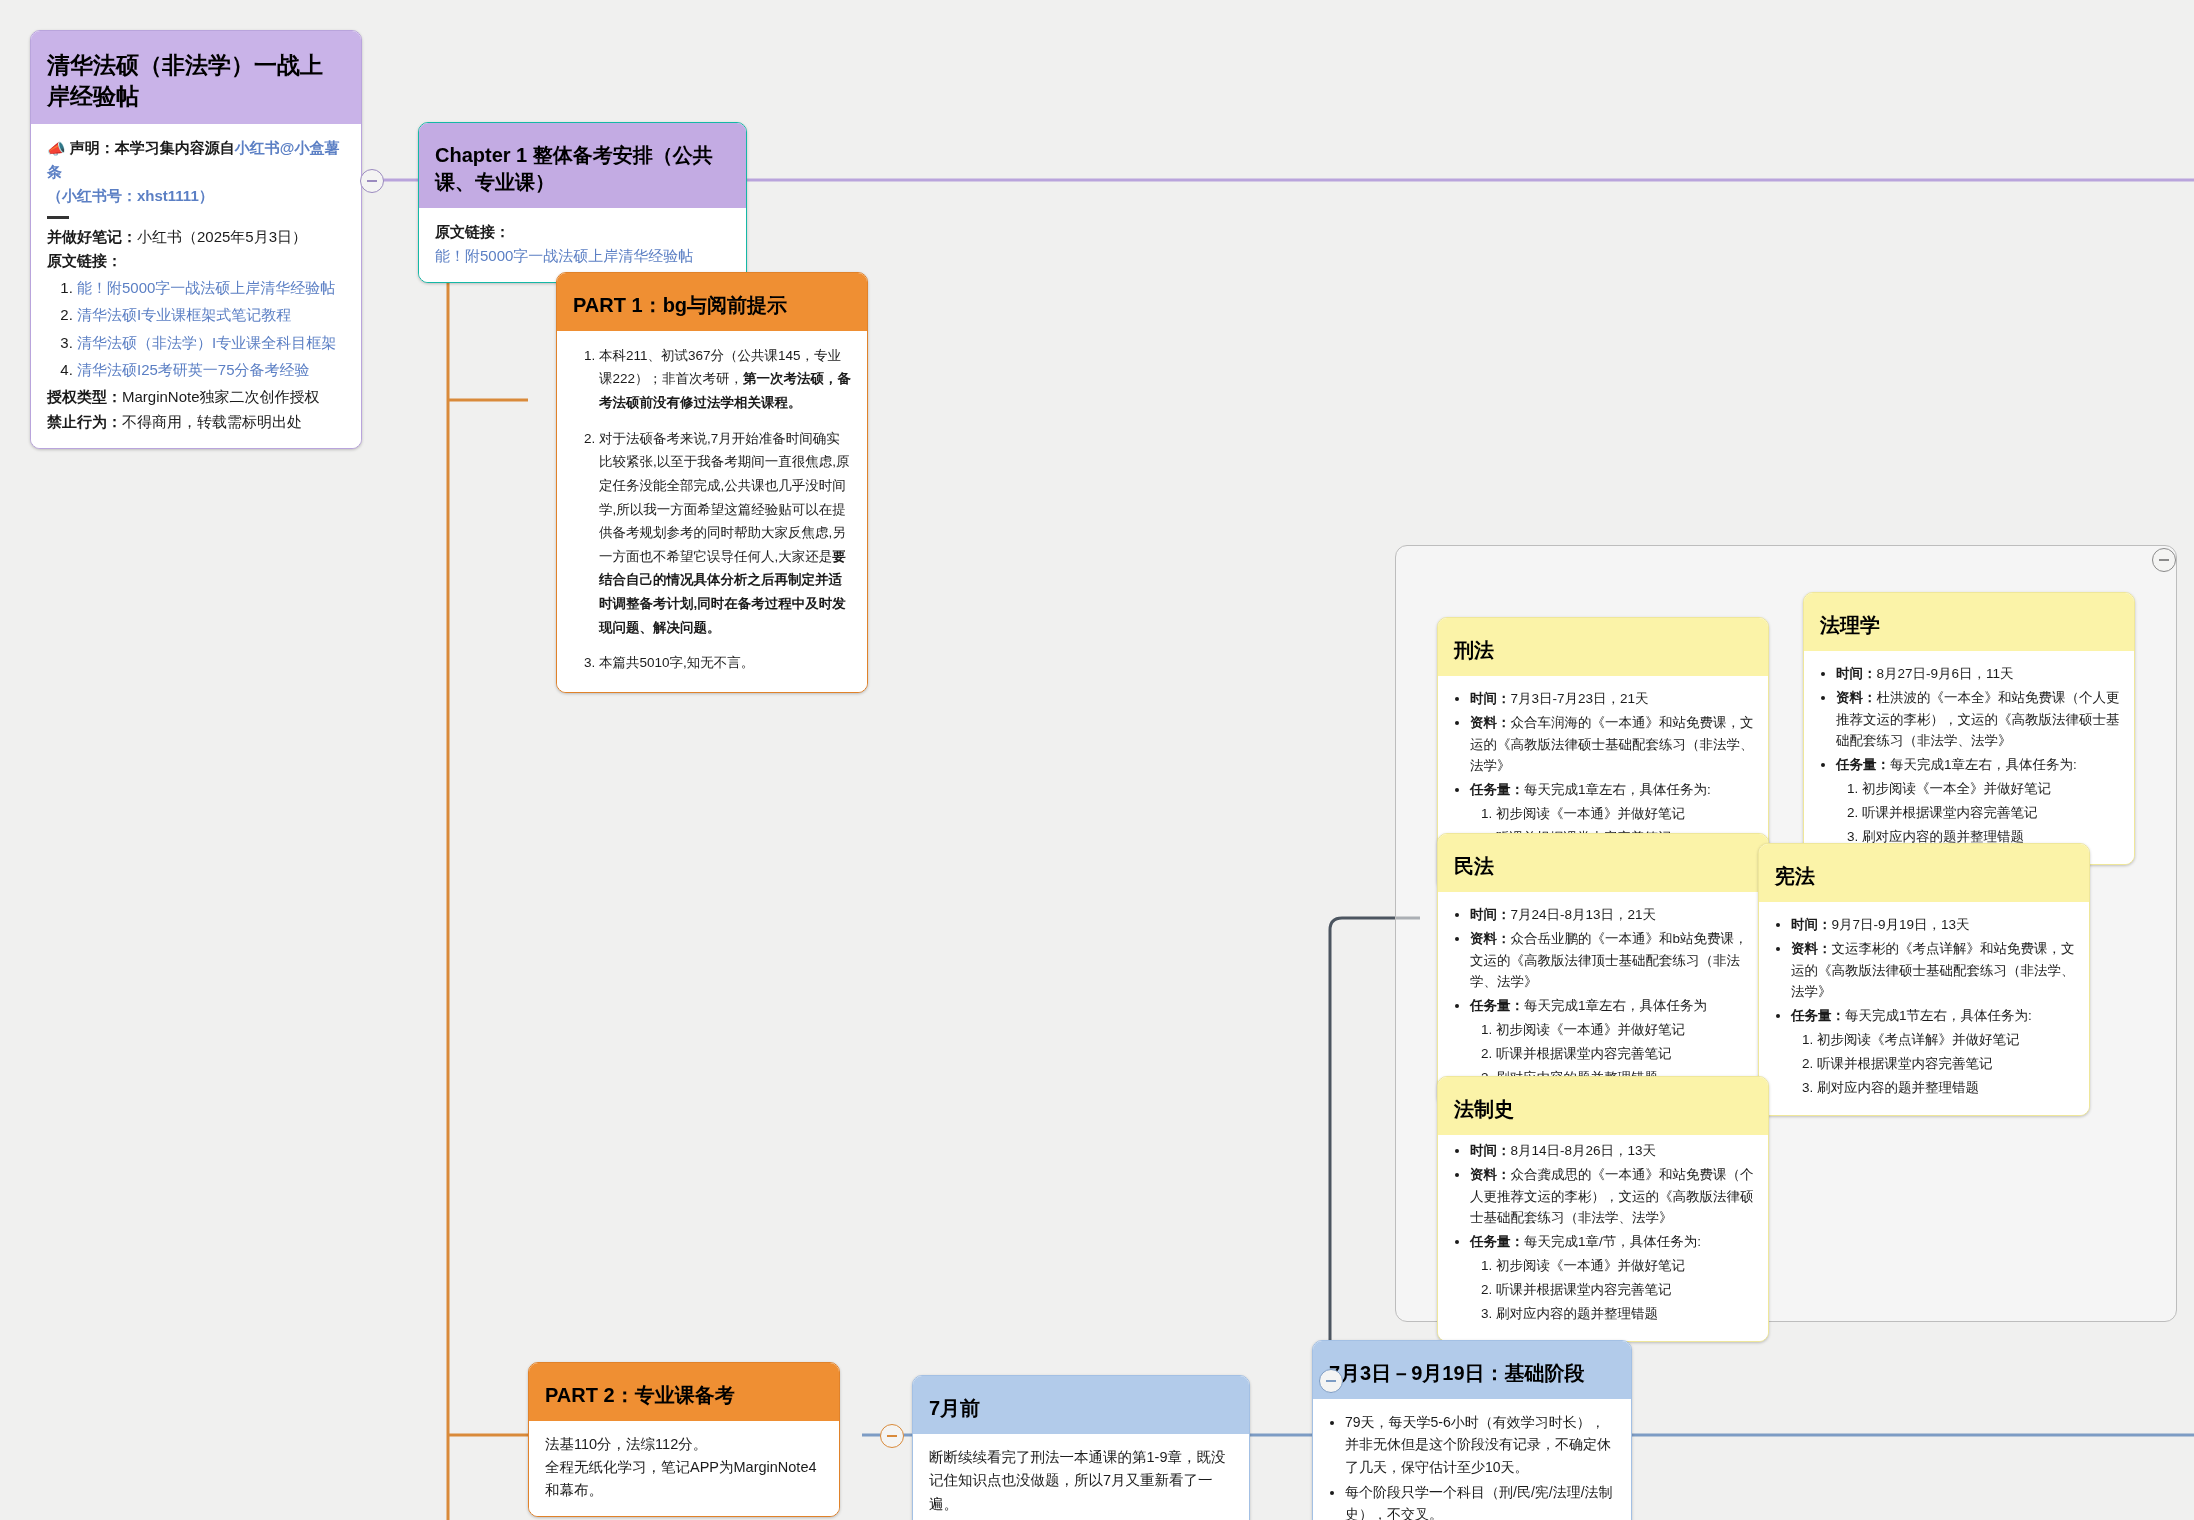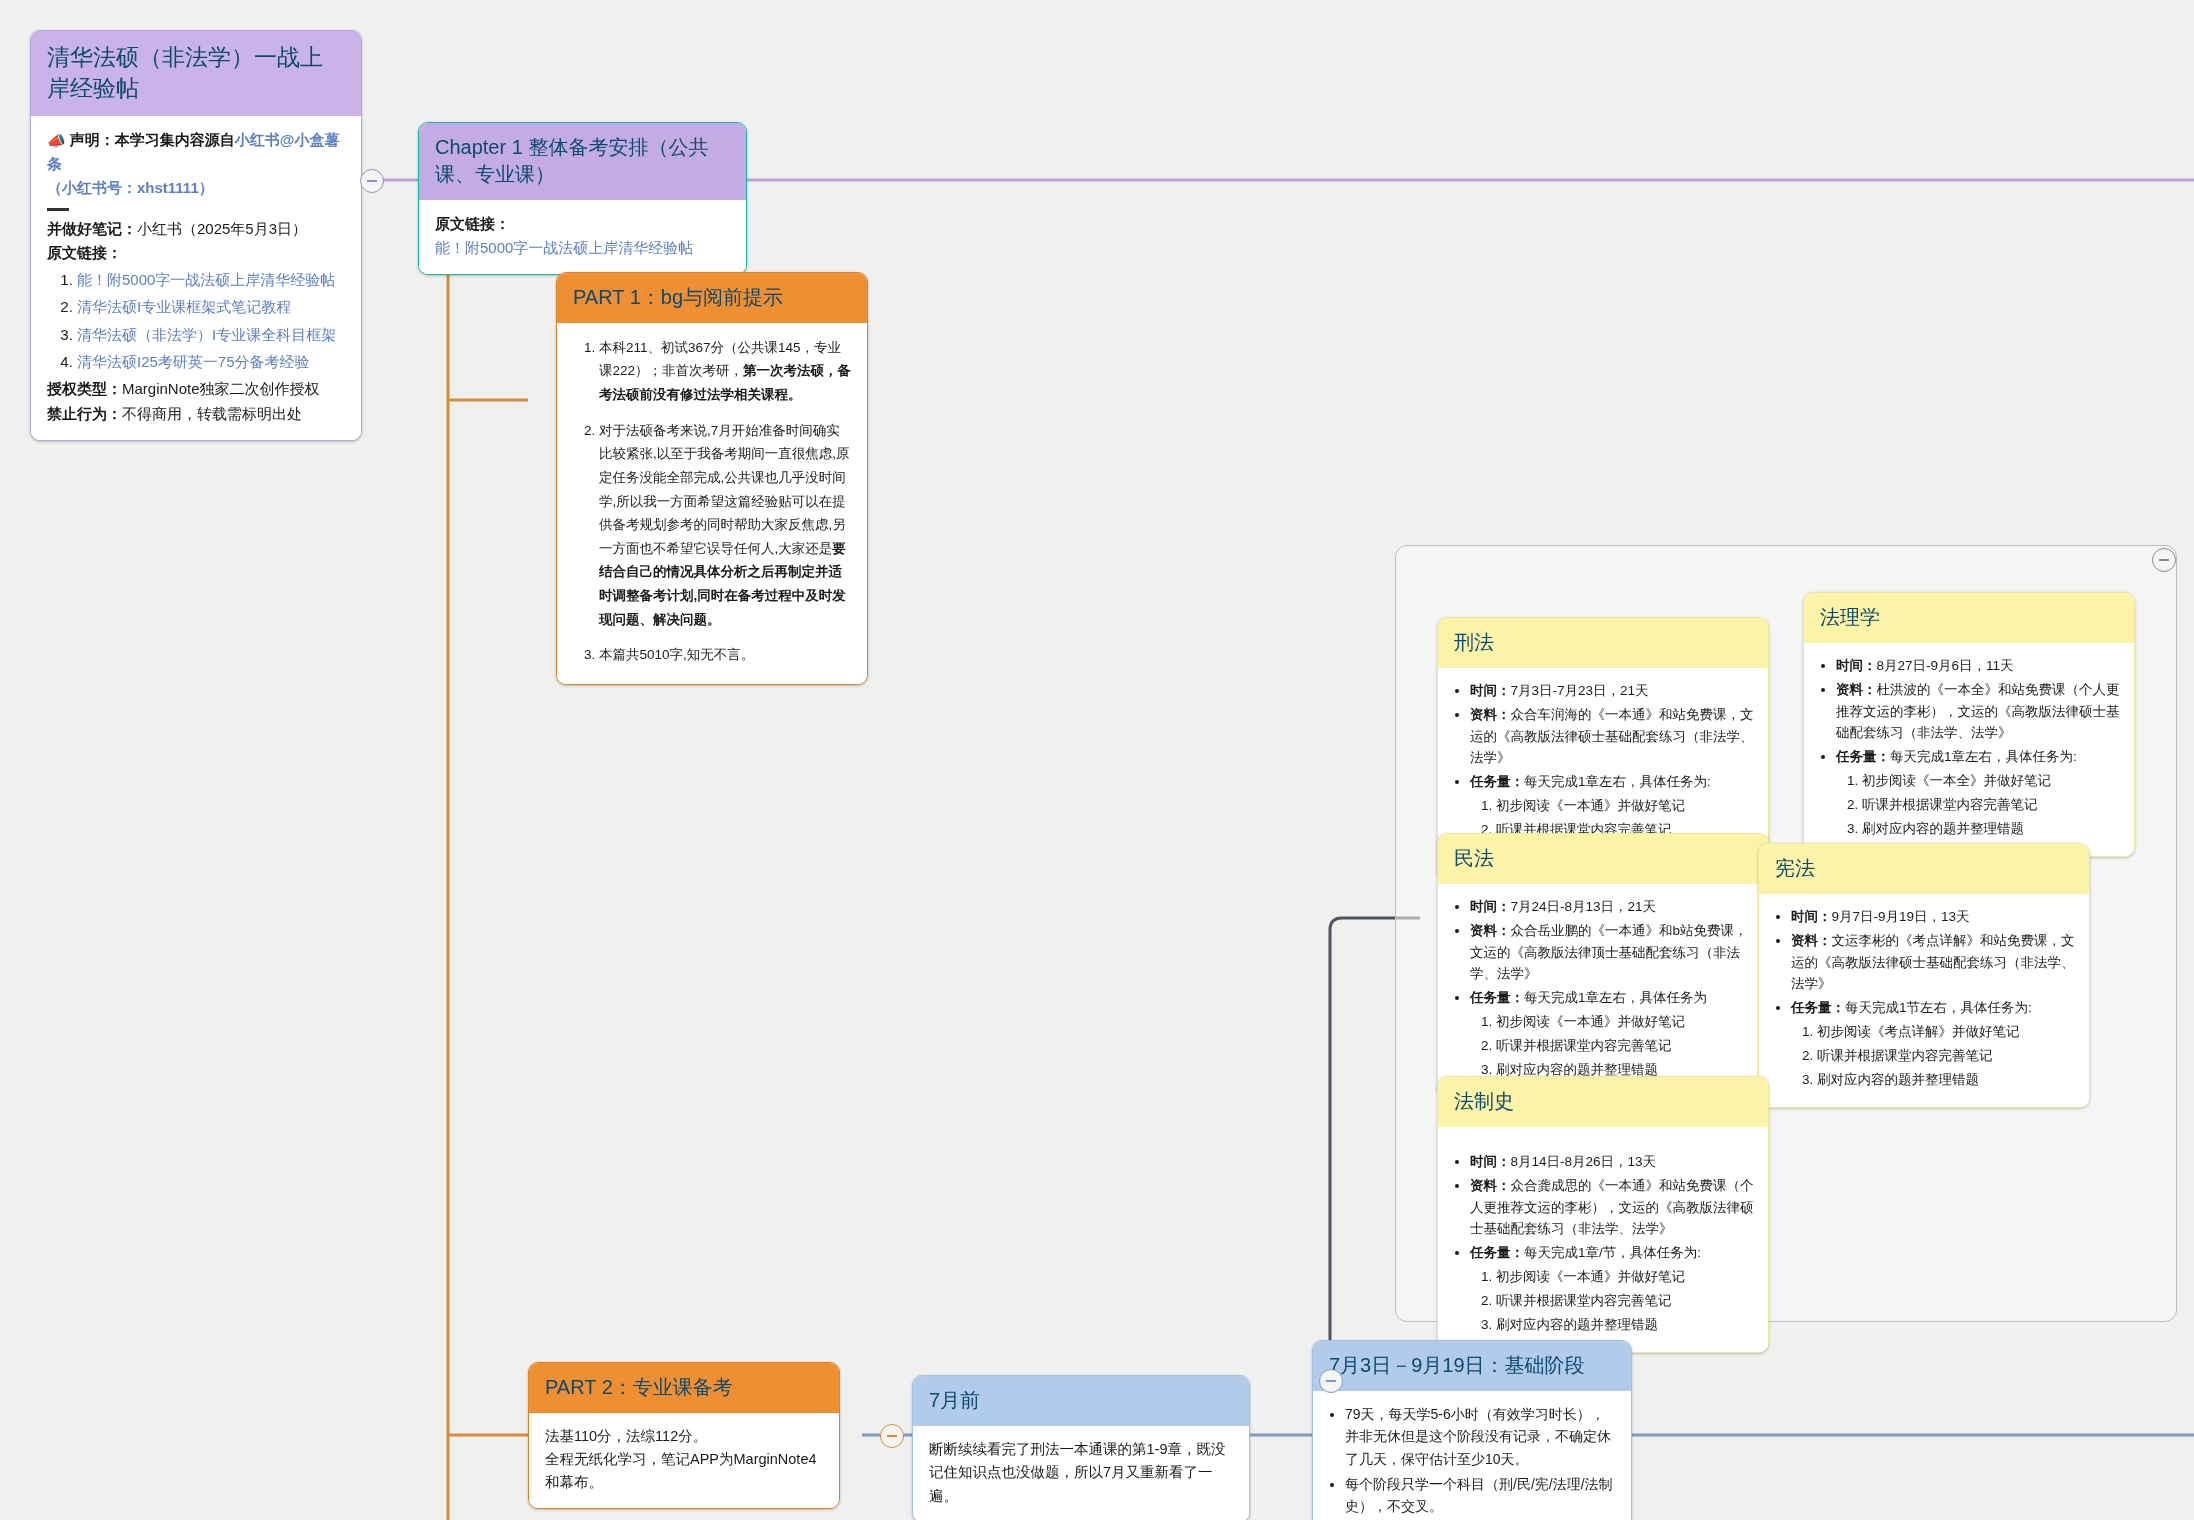--- a/index.html
+++ b/index.html
@@ -28,21 +28,21 @@
   .handle.gray::before{background:#8a8a8a;}
   .handle.blue{border-color:#7d9cc4;}
   .handle.blue::before{background:#7d9cc4;}
 
   
   .card{
     position:absolute;border-radius:10px;background:#fff;
     box-shadow:0 1px 3px rgba(0,0,0,.22);overflow:hidden;z-index:20;
   }
   .card .head{
-    padding:11px 16px 12px 16px;font-weight:400;color:#0c4a6e;line-height:1.34;
+    padding:19px 16px 12px 16px;font-weight:700;color:#000000;line-height:1.34;
   }
   .card .body{background:#fff;padding:12px 16px 14px 16px;color:#1b1b1b;line-height:1.62;}
 
   
   .purple .head{background:#c9b3e8;font-size:23px;}
   .purple{border:1px solid #b9a4dc;}
   
   .chapter .head{background:#c3abe3;font-size:20px;}
   .chapter{border:1px solid #14b8a6;}
   
@@ -219,21 +219,21 @@
             <li>听课并根据课堂内容完善笔记</li>
             <li>刷对应内容的题并整理错题</li>
           </ol>
         </li>
       </ul>
     </div>
   </div>
 
   <div class="card yellow" style="left:1437px;top:1076px;width:330px;">
     <div class="head">法制史</div>
-    <div class="body" style="font-size:13.5px;padding:22px 14px 14px 10px;">
+    <div class="body" style="font-size:13.5px;padding:3px 14px 14px 10px;">
       <ul class="dot" style="padding-left:22px;">
         <li><span class="b">时间：</span><span>8月14日-8月26日，13天</span></li>
         <li><span class="b">资料：</span><span>众合龚成思的《一本通》和站免费课（个人更推荐文运的李彬），文运的《高教版法律硕士基础配套练习（非法学、法学》</span></li>
         <li><span class="b">任务量：</span><span>每天完成1章/节，具体任务为:</span>
           <ol class="inner">
             <li>初步阅读《一本通》并做好笔记</li>
             <li>听课并根据课堂内容完善笔记</li>
             <li>刷对应内容的题并整理错题</li>
           </ol>
         </li>

